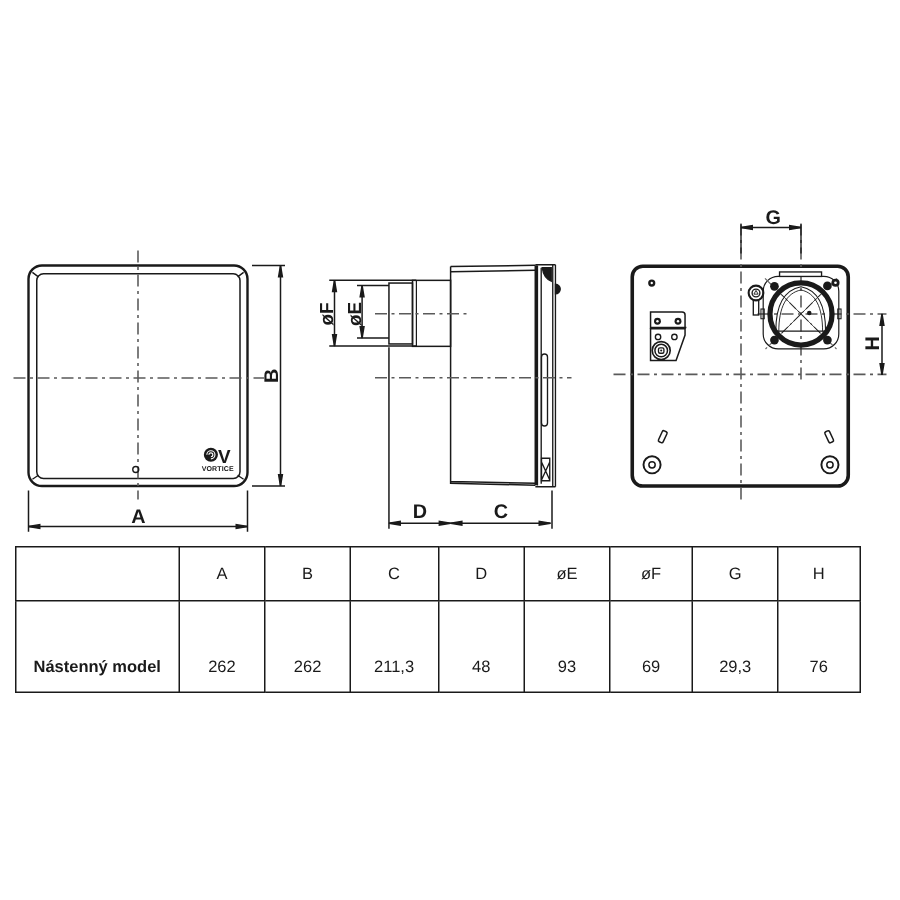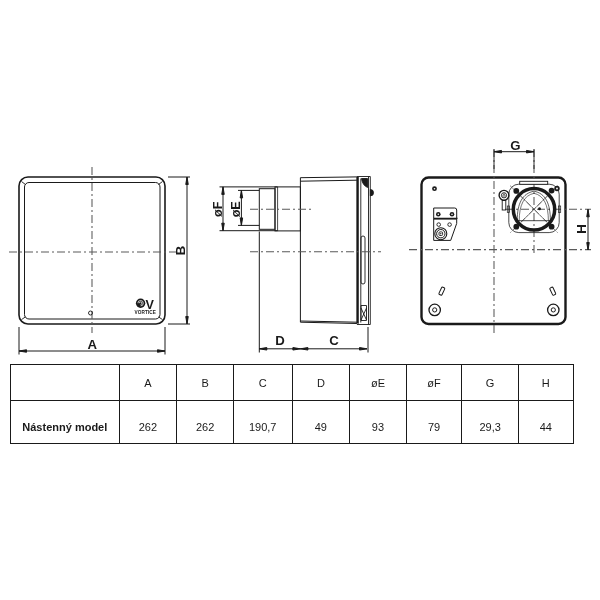--- a/index.html
+++ b/index.html
@@ -1,21 +1,21 @@
 <!DOCTYPE html>
 <html><head>
 <meta charset="utf-8">
 <style>
   html,body{margin:0;padding:0;background:#fff;}
   #page{position:relative;width:600px;height:600px;background:#fff;font-family:"Liberation Sans",sans-serif;overflow:hidden;}
   svg{position:absolute;left:0;top:0;}
   table{border-collapse:collapse;position:absolute;left:10px;top:364px;table-layout:fixed;}
   td{border:1.4px solid #1a1a1a;text-align:center;font-size:11px;color:#1a1a1a;padding:0;vertical-align:middle;}
   .hdr td{height:35px;}
-  .dat td{padding-top:10px;height:32px;}
+  .dat td{padding-top:28px;height:32px;}
 </style>
 </head>
 <body>
 <div id="page">
 <svg width="600" height="600" viewBox="0 0 600 600">
   <g fill="none" stroke="#1a1a1a">
 
   <rect x="19" y="177" width="146" height="147" rx="9" stroke-width="1.6"></rect>
 
   <rect x="24.5" y="182.5" width="135.5" height="136.5" rx="4.5" stroke-width="1"></rect>
@@ -232,22 +232,22 @@
           <td>D</td>
           <td>øE</td>
           <td>øF</td>
           <td>G</td>
           <td>H</td>
   </tr>
   <tr class="dat">
     <td style="font-weight:bold">Nástenný model</td>
           <td>262</td>
           <td>262</td>
-          <td>190,7</td>
-          <td>49</td>
+          <td>211,3</td>
+          <td>48</td>
           <td>93</td>
-          <td>79</td>
+          <td>69</td>
           <td>29,3</td>
-          <td>44</td>
+          <td>76</td>
   </tr>
 </tbody>
     </table>
 </div>
 
 </body></html>

